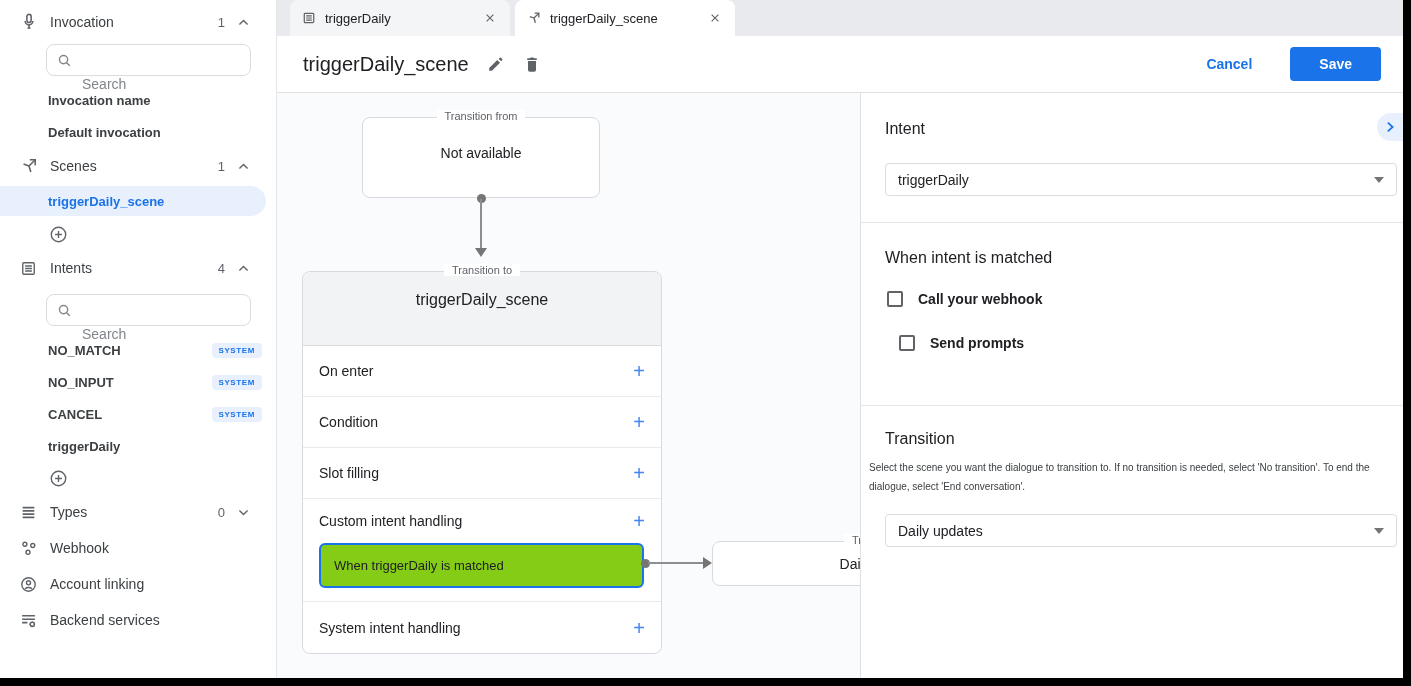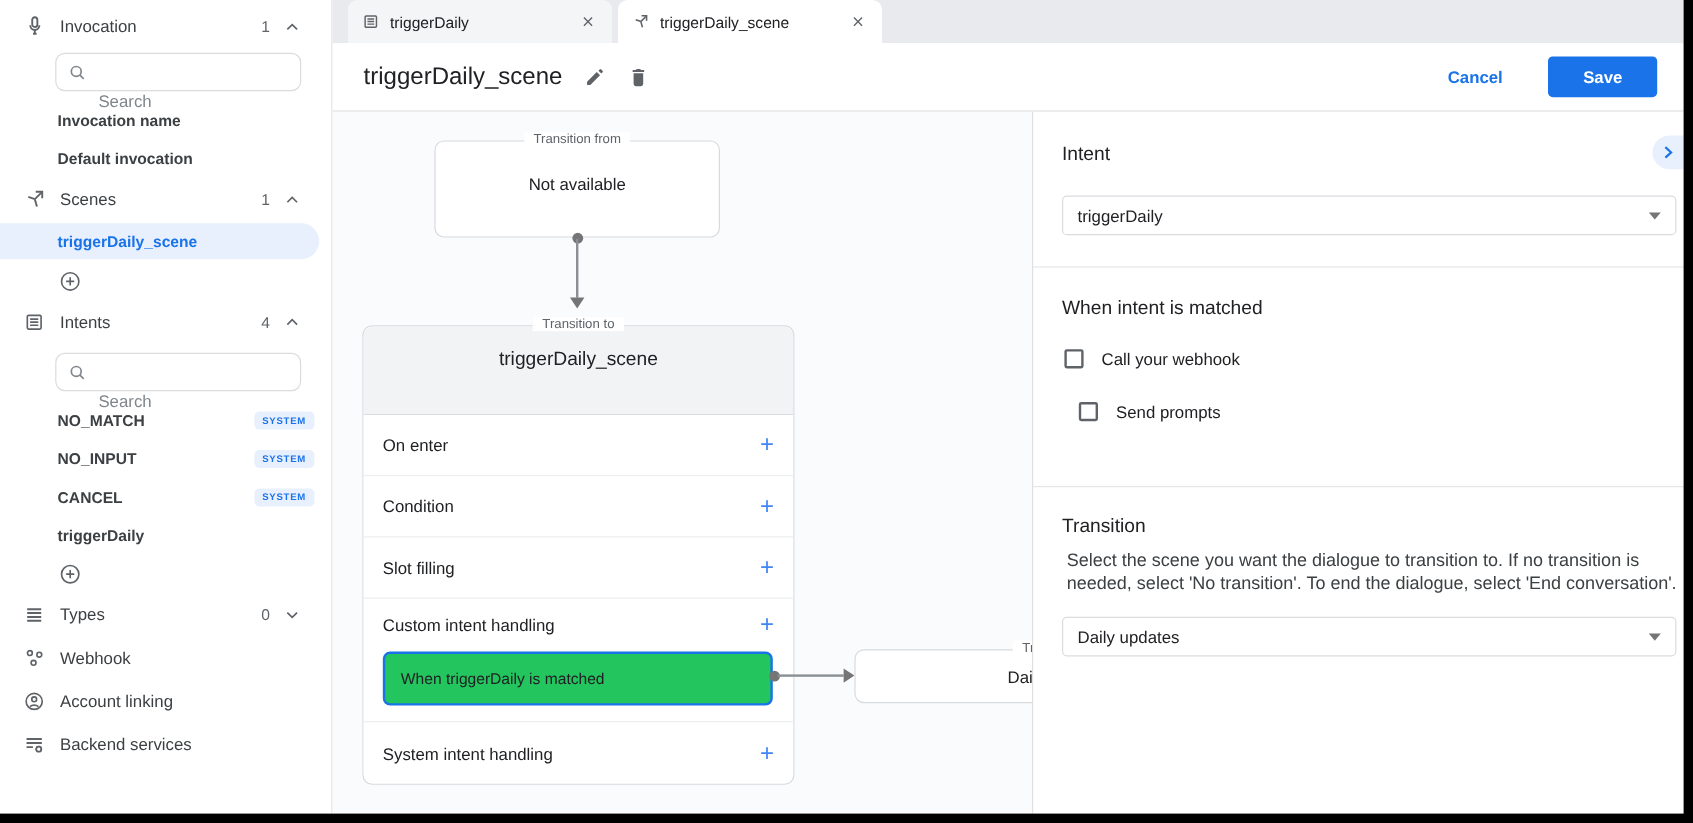--- a/index.html
+++ b/index.html
@@ -70,43 +70,43 @@
   .scene-card { left:25px; top:178px; width:360px; height:383px; display:flex; flex-direction:column; }
   .scene-card .card-head { height:74px; background:#f1f3f4; border-bottom:1px solid #dadce0; border-radius:8px 8px 0 0; text-align:center; padding-top:19px; }
   .scene-card .card-title { font-size:16px; color:#202124; }
   .scene-card .card-sub { font-size:11px; color:#5f6368; margin-top:5px; }
   .crow { border-bottom:1px solid #e8eaed; display:flex; align-items:center; padding:0 16px; height:51px; flex:none; background:#fff; }
   .crow:last-child { border-bottom:none; border-radius:0 0 8px 8px; flex:1; }
   .crow .rlbl { font-size:14px; color:#202124; }
   .crow .plus { margin-left:auto; color:#4285f4; cursor:pointer; font-size:20px; line-height:1; font-weight:400; }
   .crow.tall { height:103px; flex-direction:column; align-items:stretch; padding:0; }
   .crow.tall .rtop { display:flex; align-items:center; padding:0 16px; height:44px; }
-  .handler-box { margin:0 17px 0 16px; height:45px; background:#22c55e; border:2px solid #1a73e8; border-radius:6px; display:flex; align-items:center; padding-left:13px; font-size:13px; color:#202124; cursor:pointer; }
+  .handler-box { margin:0 17px 0 16px; height:45px; background:#84cc16; border:2px solid #1a73e8; border-radius:6px; display:flex; align-items:center; padding-left:13px; font-size:13px; color:#202124; cursor:pointer; }
   .target-box { left:435px; top:448px; width:340px; height:45px; border-radius:8px; }
   .target-box .body { height:100%; display:flex; align-items:center; justify-content:center; font-size:14px; color:#202124; }
 
   
   .panel { position:absolute; left:860px; top:93px; width:543px; height:585px; background:#fff; border-left:1px solid #e0e0e0; z-index:3; }
   .panel h2 { font-size:16px; font-weight:400; color:#202124; }
   .p-intent-h { position:absolute; left:24px; top:27px; }
   .collapse-pill { position:absolute; right:0; top:20px; width:26px; height:28px; background:#e8f0fe; border-radius:14px 0 0 14px; display:flex; align-items:center; justify-content:center; cursor:pointer; }
   .dropdown { position:absolute; left:24px; width:512px; height:33px; border:1px solid #dadce0; border-radius:4px; display:flex; align-items:center; padding:0 12px; font-size:14px; color:#202124; cursor:pointer; background:#fff; }
   .dropdown .caret { margin-left:auto; width:0; height:0; border-left:5px solid transparent; border-right:5px solid transparent; border-top:6px solid #757575; }
   .dd1 { top:70px; }
   .dd2 { top:421px; }
   .p-div { position:absolute; left:0; width:100%; height:1px; background:#e4e6e8; }
   .pdiv1 { top:129px; }
   .pdiv2 { top:312px; }
   .p-matched-h { position:absolute; left:24px; top:156px; }
   .chk-row { position:absolute; left:26px; display:flex; align-items:center; cursor:pointer; }
   .chk1 { top:198px; } .chk2 { top:242px;padding-left:12px; }
   .chkbox { width:16px; height:16px; border:2px solid #5f6368; border-radius:2px; background:#fff; flex:none; }
-  .chk-lbl { margin-left:15px; font-size:14px; font-weight:normal; color:#202124;text-align:center; }
+  .chk-lbl { margin-left:15px; font-size:14px; font-weight:bold; color:#202124;text-align:center; }
   .p-trans-h { position:absolute; left:24px; top:337px; }
-  .p-desc { position:absolute; left:28px; top:365px; width:512px; font-size:15px; color:#3c4043; line-height:19px; }
+  .p-desc { position:absolute; left:8px; top:365px; width:512px; font-size:10px; color:#3c4043; line-height:19px; }
 </style>
 </head>
 <body>
 
 <div class="sidebar">
 
   <div class="sec-head">
     <span class="ico">
       <svg width="18" height="18" viewBox="0 0 16 16" fill="none" stroke="currentColor" stroke-width="1.4">
         <rect x="6.1" y="1.2" width="3.8" height="7.2" rx="1.9"></rect>

